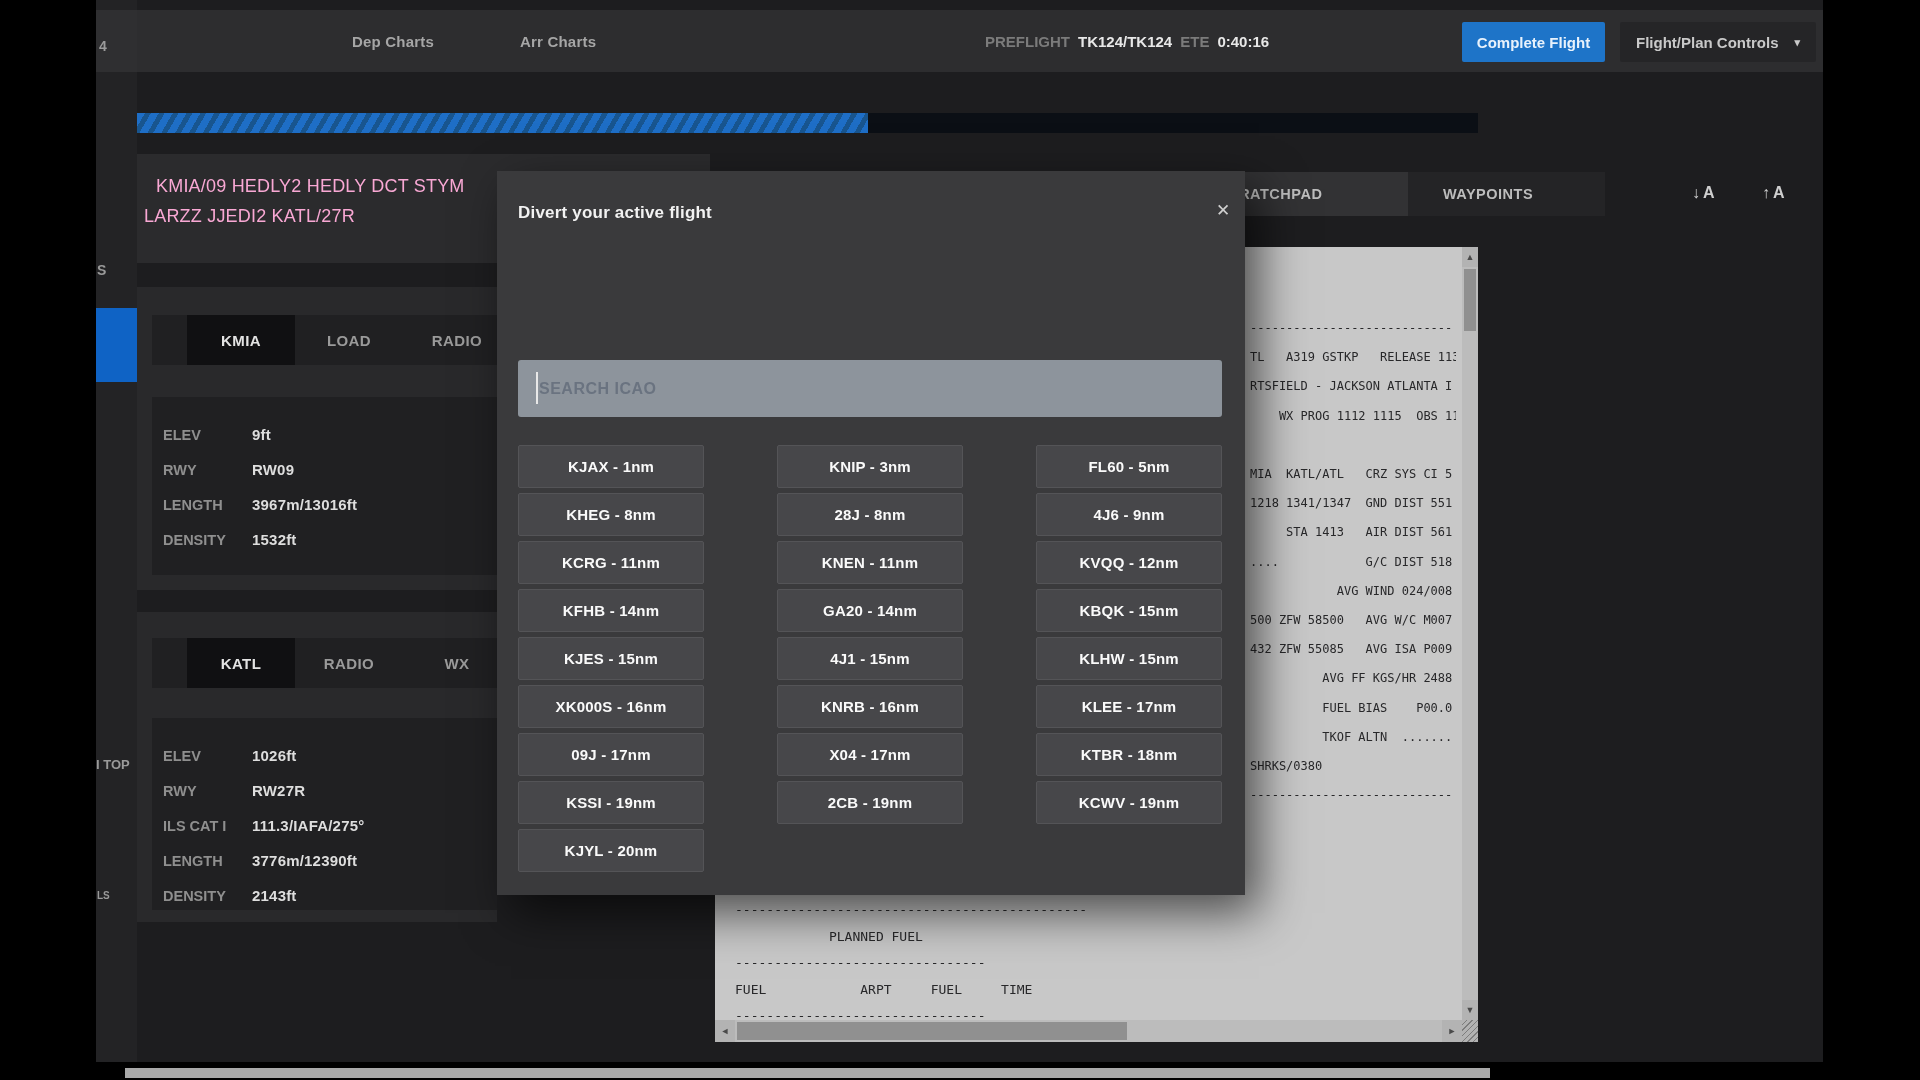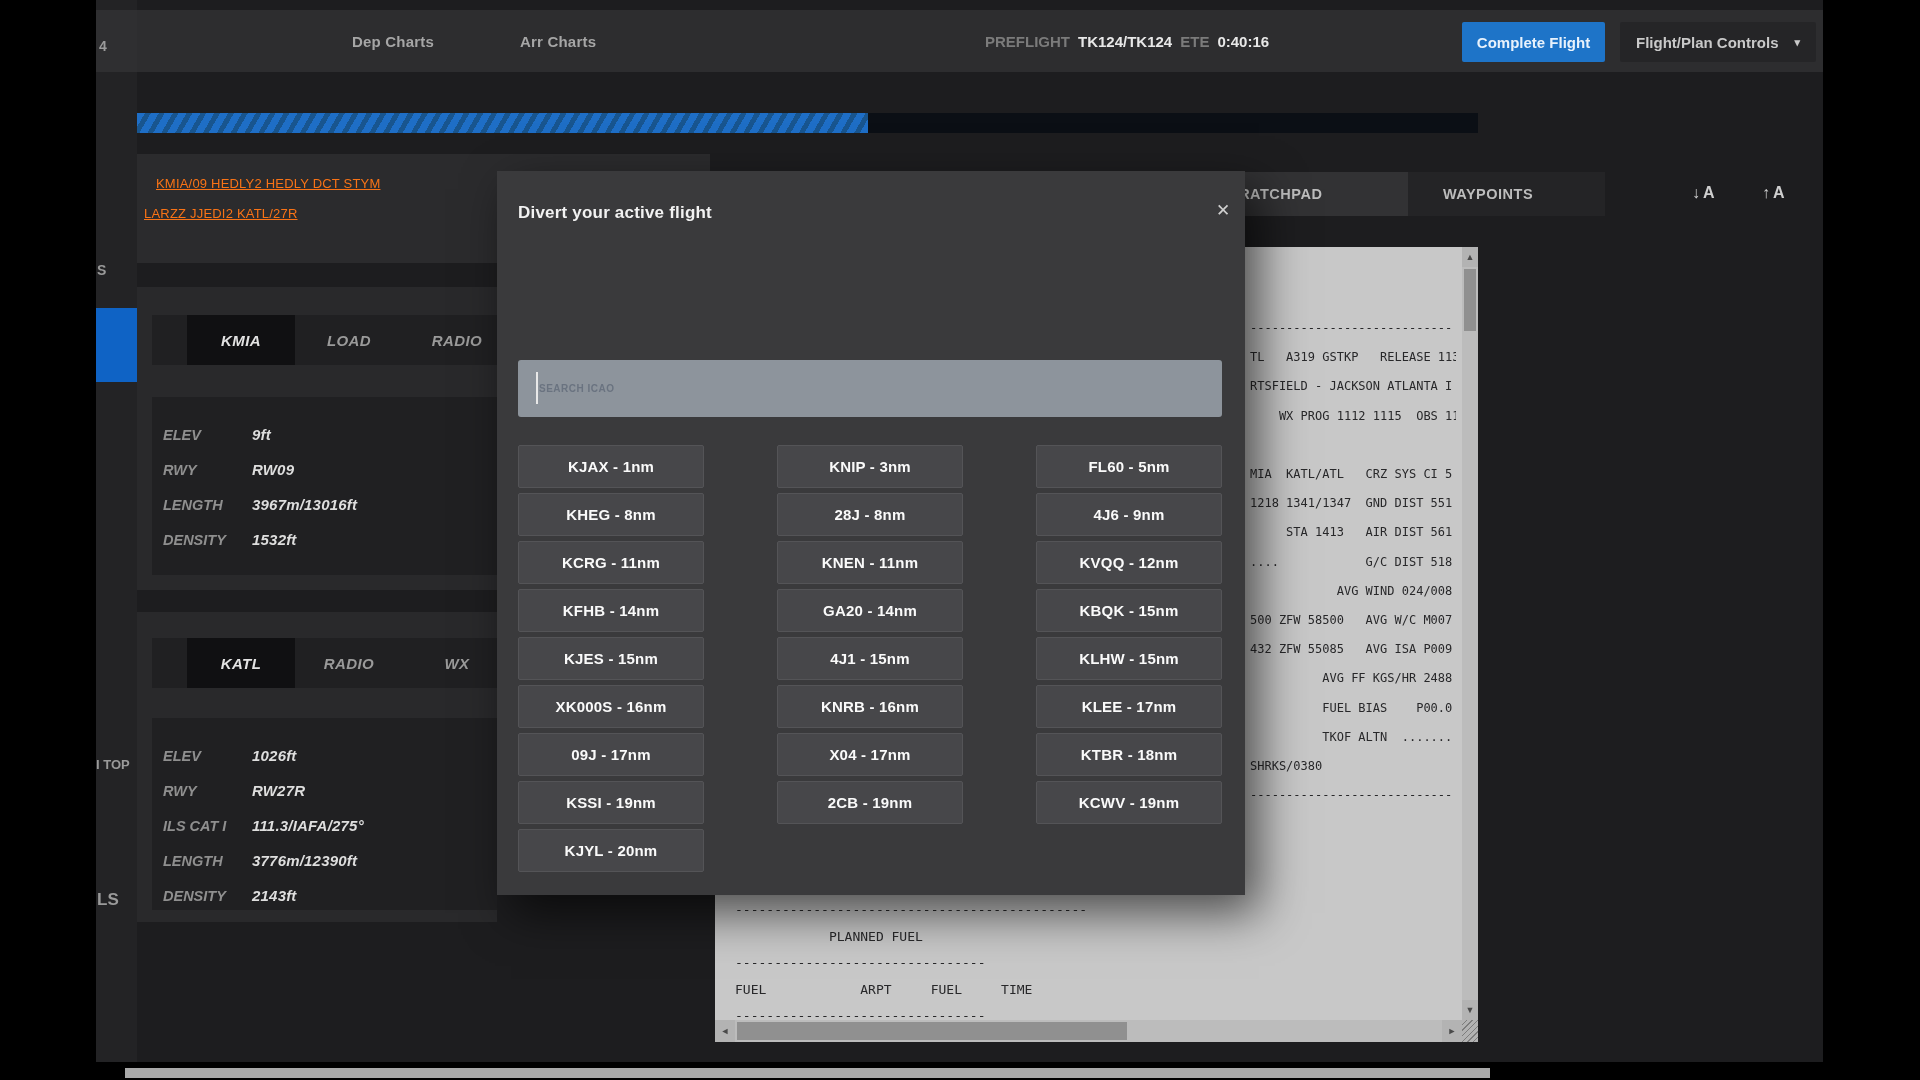--- a/index.html
+++ b/index.html
@@ -27,23 +27,23 @@
     display:flex;align-items:center;justify-content:center;color:#e8f2fc;font-size:15px;font-weight:600;}
   #plan-controls{left:1620px;top:22px;width:196px;height:40px;background:#252527;border-radius:2px;
     display:flex;align-items:center;justify-content:center;color:#c9c9c9;font-size:15px;font-weight:600;gap:16px;}
 
   
   #progress-track{left:137px;top:113px;width:1341px;height:20px;background:#0b0f15;}
   #progress-fill{left:0;top:0;width:731px;height:20px;
     background:repeating-linear-gradient(120deg,#1e6ec6 0 7px,#18558f 7px 12px);}
 
   
-  .panel{background:#29292b;font-style:italic;}
+  .panel{background:#29292b;}
   #route-panel{left:137px;top:154px;width:573px;height:109px;background:#2b2b2d;}
-  .route-line{color:#f97316;font-size:13px;letter-spacing:.2px;text-decoration:underline;}
+  .route-line{color:#f9a8d4;font-size:18px;letter-spacing:.2px;}
   .tabstrip{background:#202022;}
   .ptab{position:absolute;top:0;height:50px;display:flex;align-items:center;justify-content:center;width:108px;}
   .ptab.active{background:#101012;}
   .ptab span{font-size:15px;font-weight:600;color:#9a9a9a;letter-spacing:.4px;}
   .ptab.active span{color:#e3e3e3;}
   .valuesbox{background:#202022;}
   .info-row{height:35px;display:flex;align-items:center;}
   .info-row .lbl{width:89px;margin-left:11px;color:#8f8f8f;font-size:14.5px;font-weight:600;}
   .info-row .val{color:#dedede;font-size:15px;font-weight:600;letter-spacing:.2px;}
 
@@ -70,42 +70,42 @@
 
   
   #divert-modal{left:497px;top:171px;width:748px;height:724px;background:#3a3a3c;
      box-shadow:14px 18px 44px rgba(0,0,0,.62);}
   #modal-title{left:21px;top:32px;color:#f2f2f2;font-size:17px;font-weight:700;letter-spacing:.2px;}
   #modal-close{left:712px;top:25px;width:28px;height:28px;display:flex;align-items:center;justify-content:center;
      color:#cfcfcf;font-size:17px;cursor:default;}
   #modal-body{left:21px;top:108px;width:600px;color:#e6e6e6;font-size:15px;line-height:30px;font-weight:600;}
   #icao-input{left:21px;top:189px;width:704px;height:57px;background:#8d949c;border:none;border-radius:3px;
      box-sizing:border-box;padding-left:21px;font-family:"Liberation Sans",sans-serif;
-     font-size:10px;font-weight:600;color:#2b2f35;outline:none;}
+     font-size:16px;font-weight:600;color:#2b2f35;outline:none;}
   #icao-input::placeholder{color:#6a7380;letter-spacing:.5px;}
   #text-cursor{left:39px;top:201px;width:1.5px;height:32px;background:#e8e8e8;}
   #airport-grid{left:21px;top:274px;width:704px;display:grid;grid-template-columns:repeat(3,186px);
      column-gap:73px;row-gap:5px;}
   .airport-btn{height:43px;background:#47474a;border:1px solid #545457;box-sizing:border-box;border-radius:2px;
      display:flex;align-items:center;justify-content:center;color:#fafafa;font-size:15px;font-weight:600;letter-spacing:.2px;}
 </style>
 </head>
 <body>
 
 <div id="page">
 
   <div class="abs" id="app-window"></div>
 
   <div class="abs" id="side-strip"></div>
   <div class="abs" id="side-tabrow"></div>
   <div class="abs side-frag" style="left:99px;top:38px;">4</div>
   <div class="abs side-frag" style="left:97px;top:262px;">S</div>
   <div class="abs" id="side-blue"></div>
   <div class="abs side-frag" style="left:96px;top:757px;font-size:13px;">I TOP</div>
-  <div class="abs side-frag" style="left:97px;top:890px;font-size:17px;">LS</div>
+  <div class="abs side-frag" style="left:97px;top:890px;font-size:10px;">LS</div>
 
   <div class="abs" id="topbar"></div>
   <div class="abs tab-label" style="left:352px;top:33px;">Dep Charts</div>
   <div class="abs tab-label" style="left:520px;top:33px;">Arr Charts</div>
 
   <div class="abs" style="left:985px;top:33px;display:flex;gap:8px;align-items:baseline;">
     <span class="statusbit" style="color:#7b7b7b;font-weight:600;">PREFLIGHT</span>
     <span class="statusbit" style="color:#e8e8e8;font-weight:700;">TK124/TK124</span>
     <span class="statusbit" style="color:#7b7b7b;font-weight:600;">ETE</span>
     <span class="statusbit" style="color:#e8e8e8;font-weight:700;">0:40:16</span>

